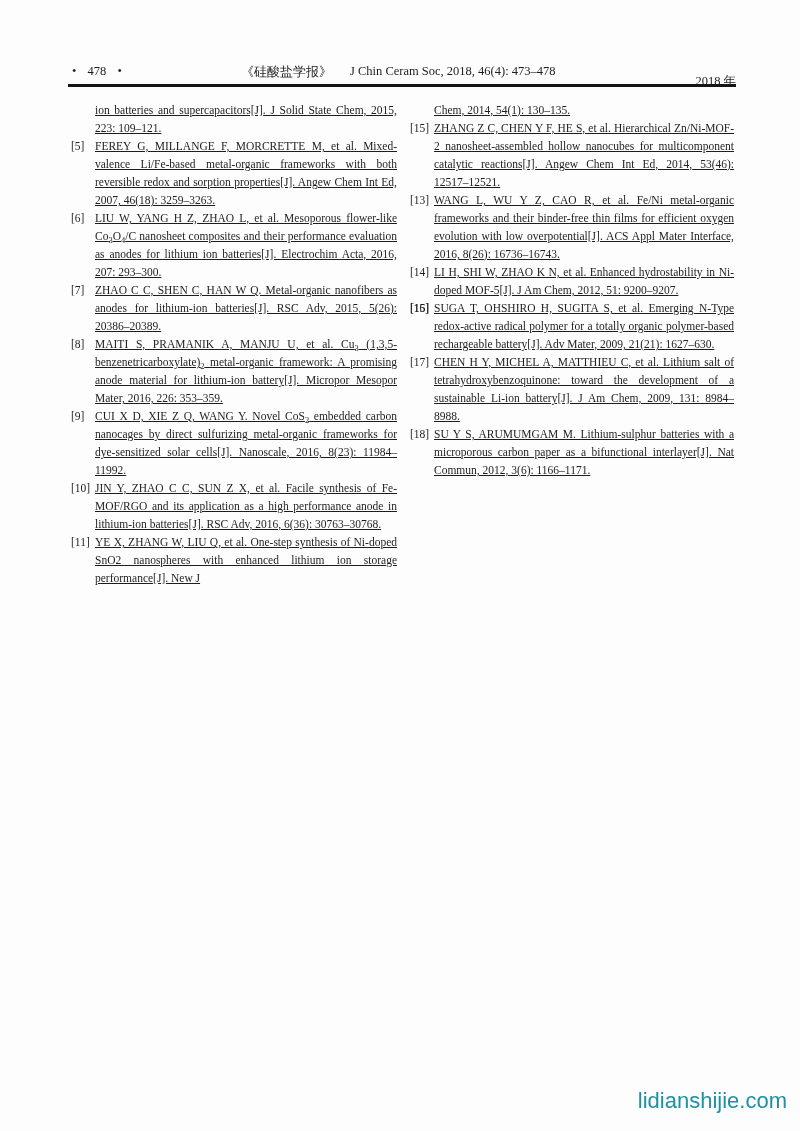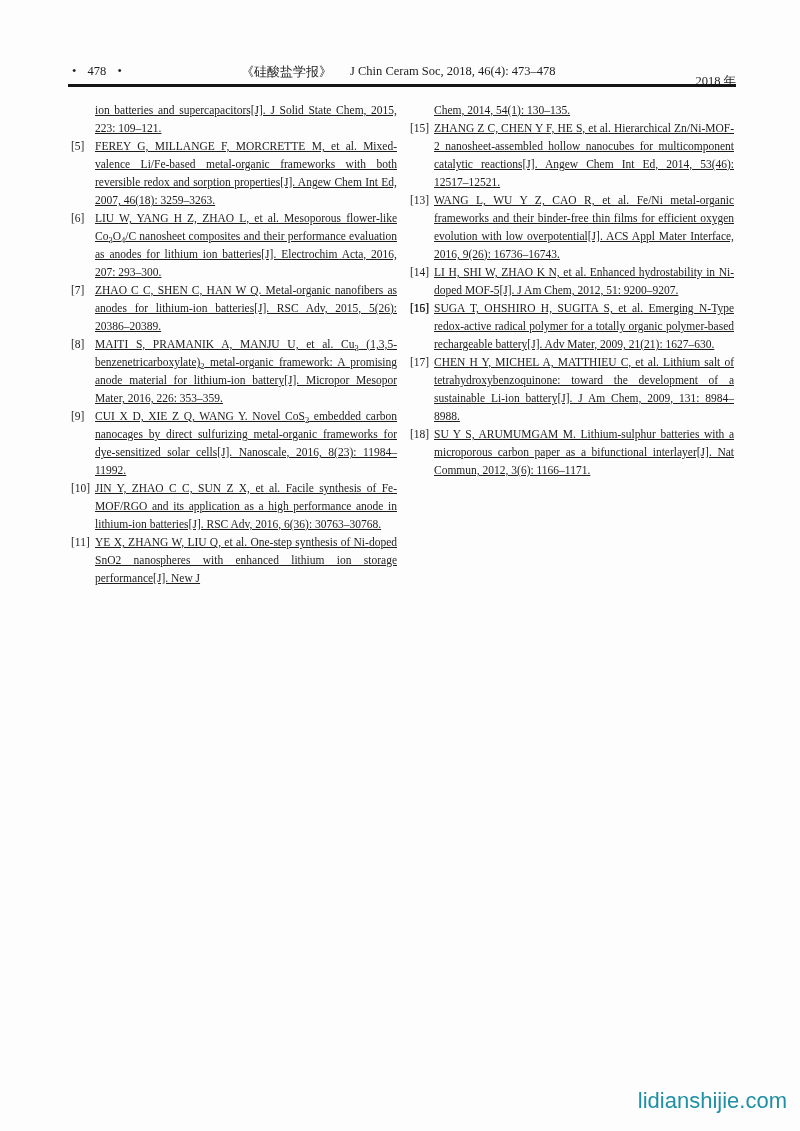--- a/index.html
+++ b/index.html
@@ -88,21 +88,21 @@
   <p class="ref">
     <span class="ref-num"></span>
     <span class="ref-text">Chem, 2014, 54(1): 130–135.</span>
   </p>
   <p class="ref">
     <span class="ref-num">[15]</span>
     <span class="ref-text">ZHANG Z C, CHEN Y F, HE S, et al. Hierarchical Zn/Ni-MOF-2 nanosheet-assembled hollow nanocubes for multicomponent catalytic reactions[J]. Angew Chem Int Ed, 2014, 53(46): 12517–12521.</span>
   </p>
   <p class="ref">
     <span class="ref-num">[13]</span>
-    <span class="ref-text">WANG L, WU Y Z, CAO R, et al. Fe/Ni metal-organic frameworks and their binder-free thin films for efficient oxygen evolution with low overpotential[J]. ACS Appl Mater Interface, 2016, 9(26): 16736–16743.</span>
+    <span class="ref-text">WANG L, WU Y Z, CAO R, et al. Fe/Ni metal-organic frameworks and their binder-free thin films for efficient oxygen evolution with low overpotential[J]. ACS Appl Mater Interface, 2016, 8(26): 16736–16743.</span>
   </p>
   <p class="ref">
     <span class="ref-num">[14]</span>
     <span class="ref-text">LI H, SHI W, ZHAO K N, et al. Enhanced hydrostability in Ni-doped MOF-5[J]. J Am Chem, 2012, 51: 9200–9207.</span>
   </p>
   <p class="ref">
     <span class="ref-num">[15]</span>
   </p>
   <p class="ref">
     <span class="ref-num">[16]</span>

